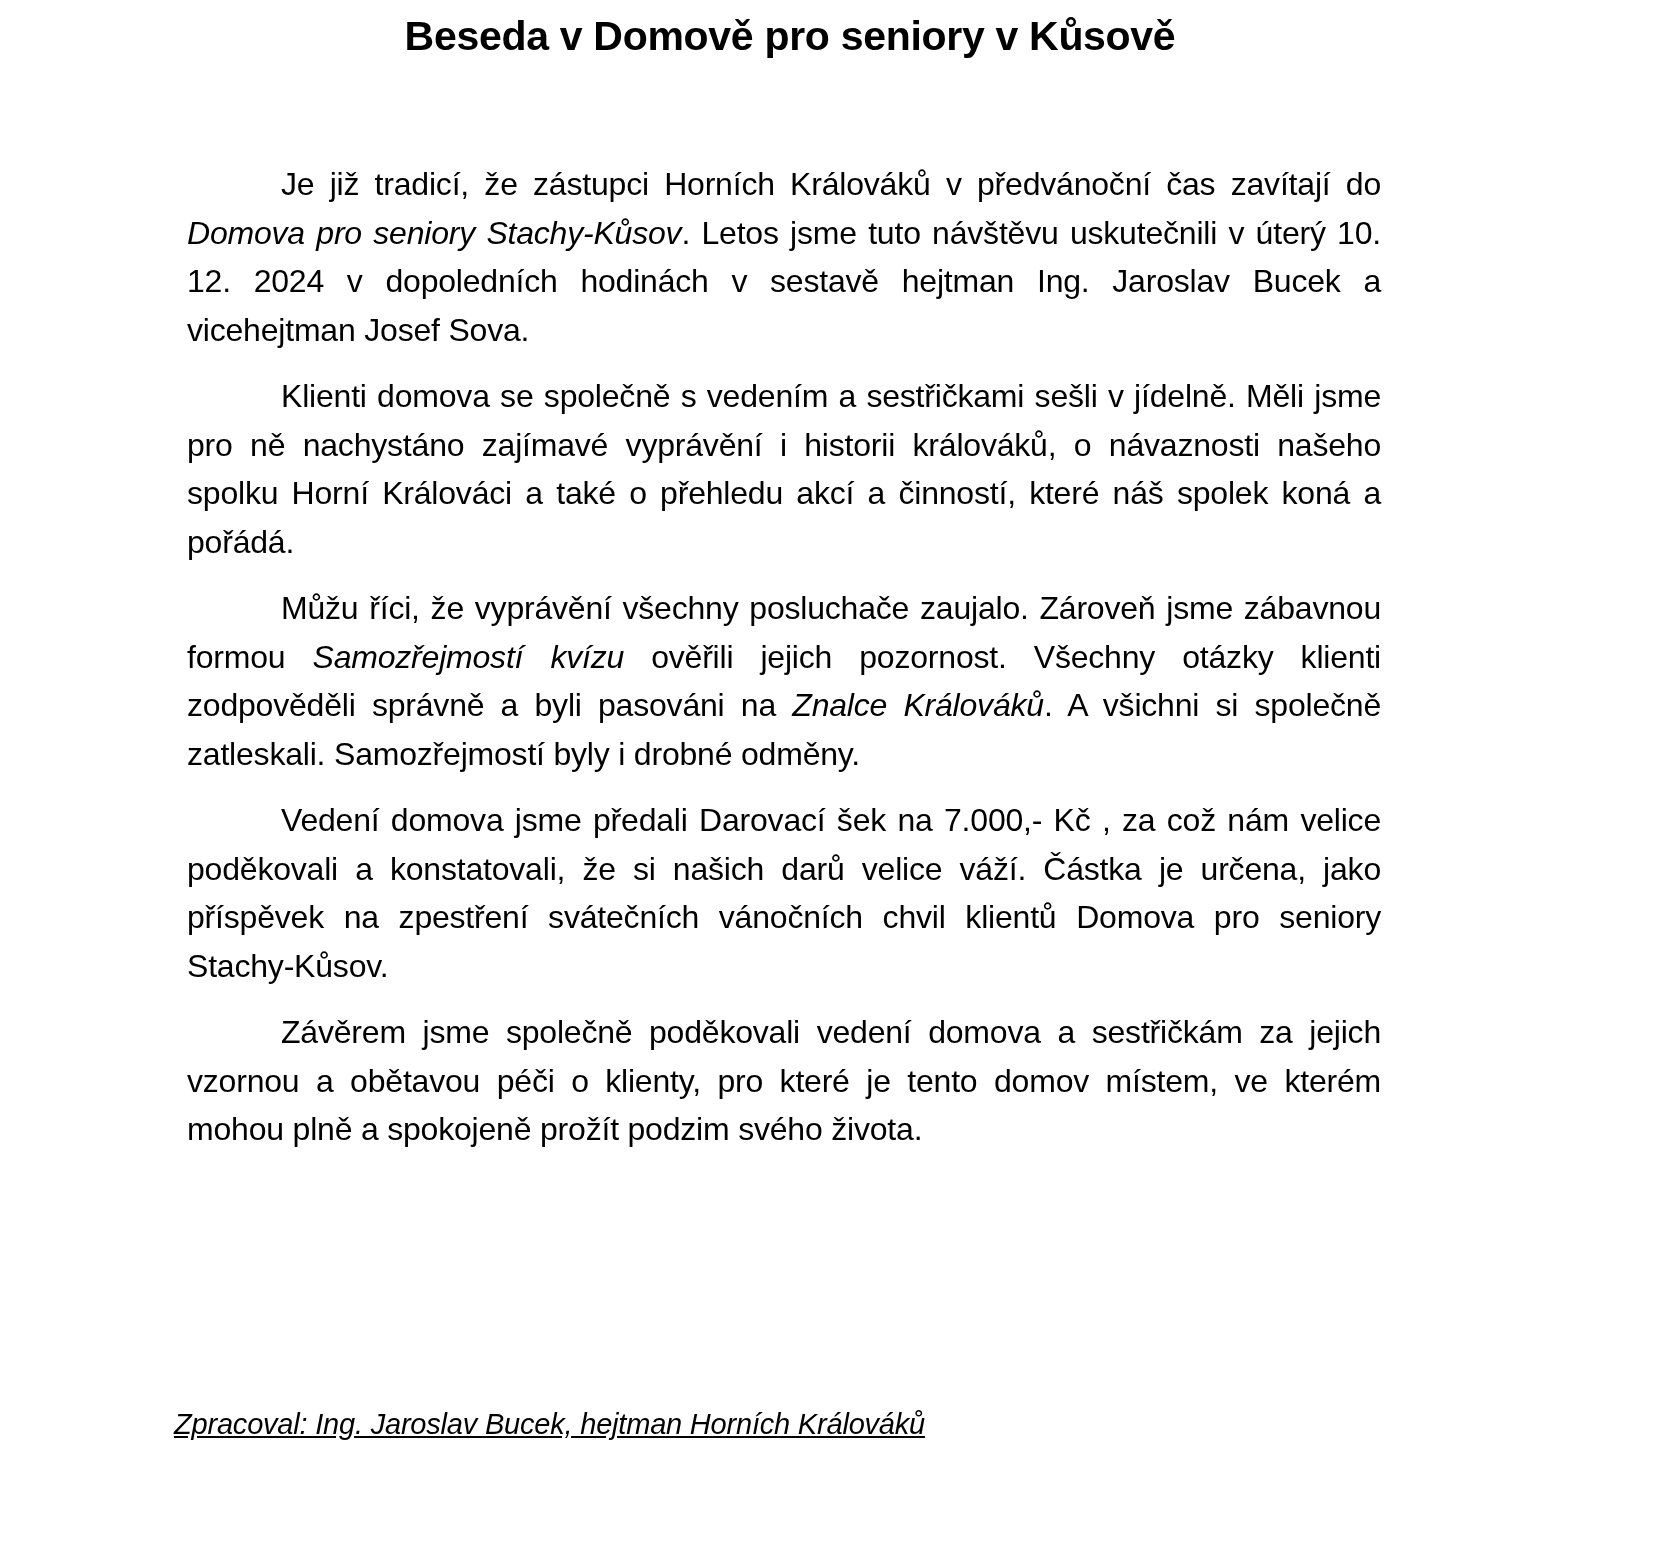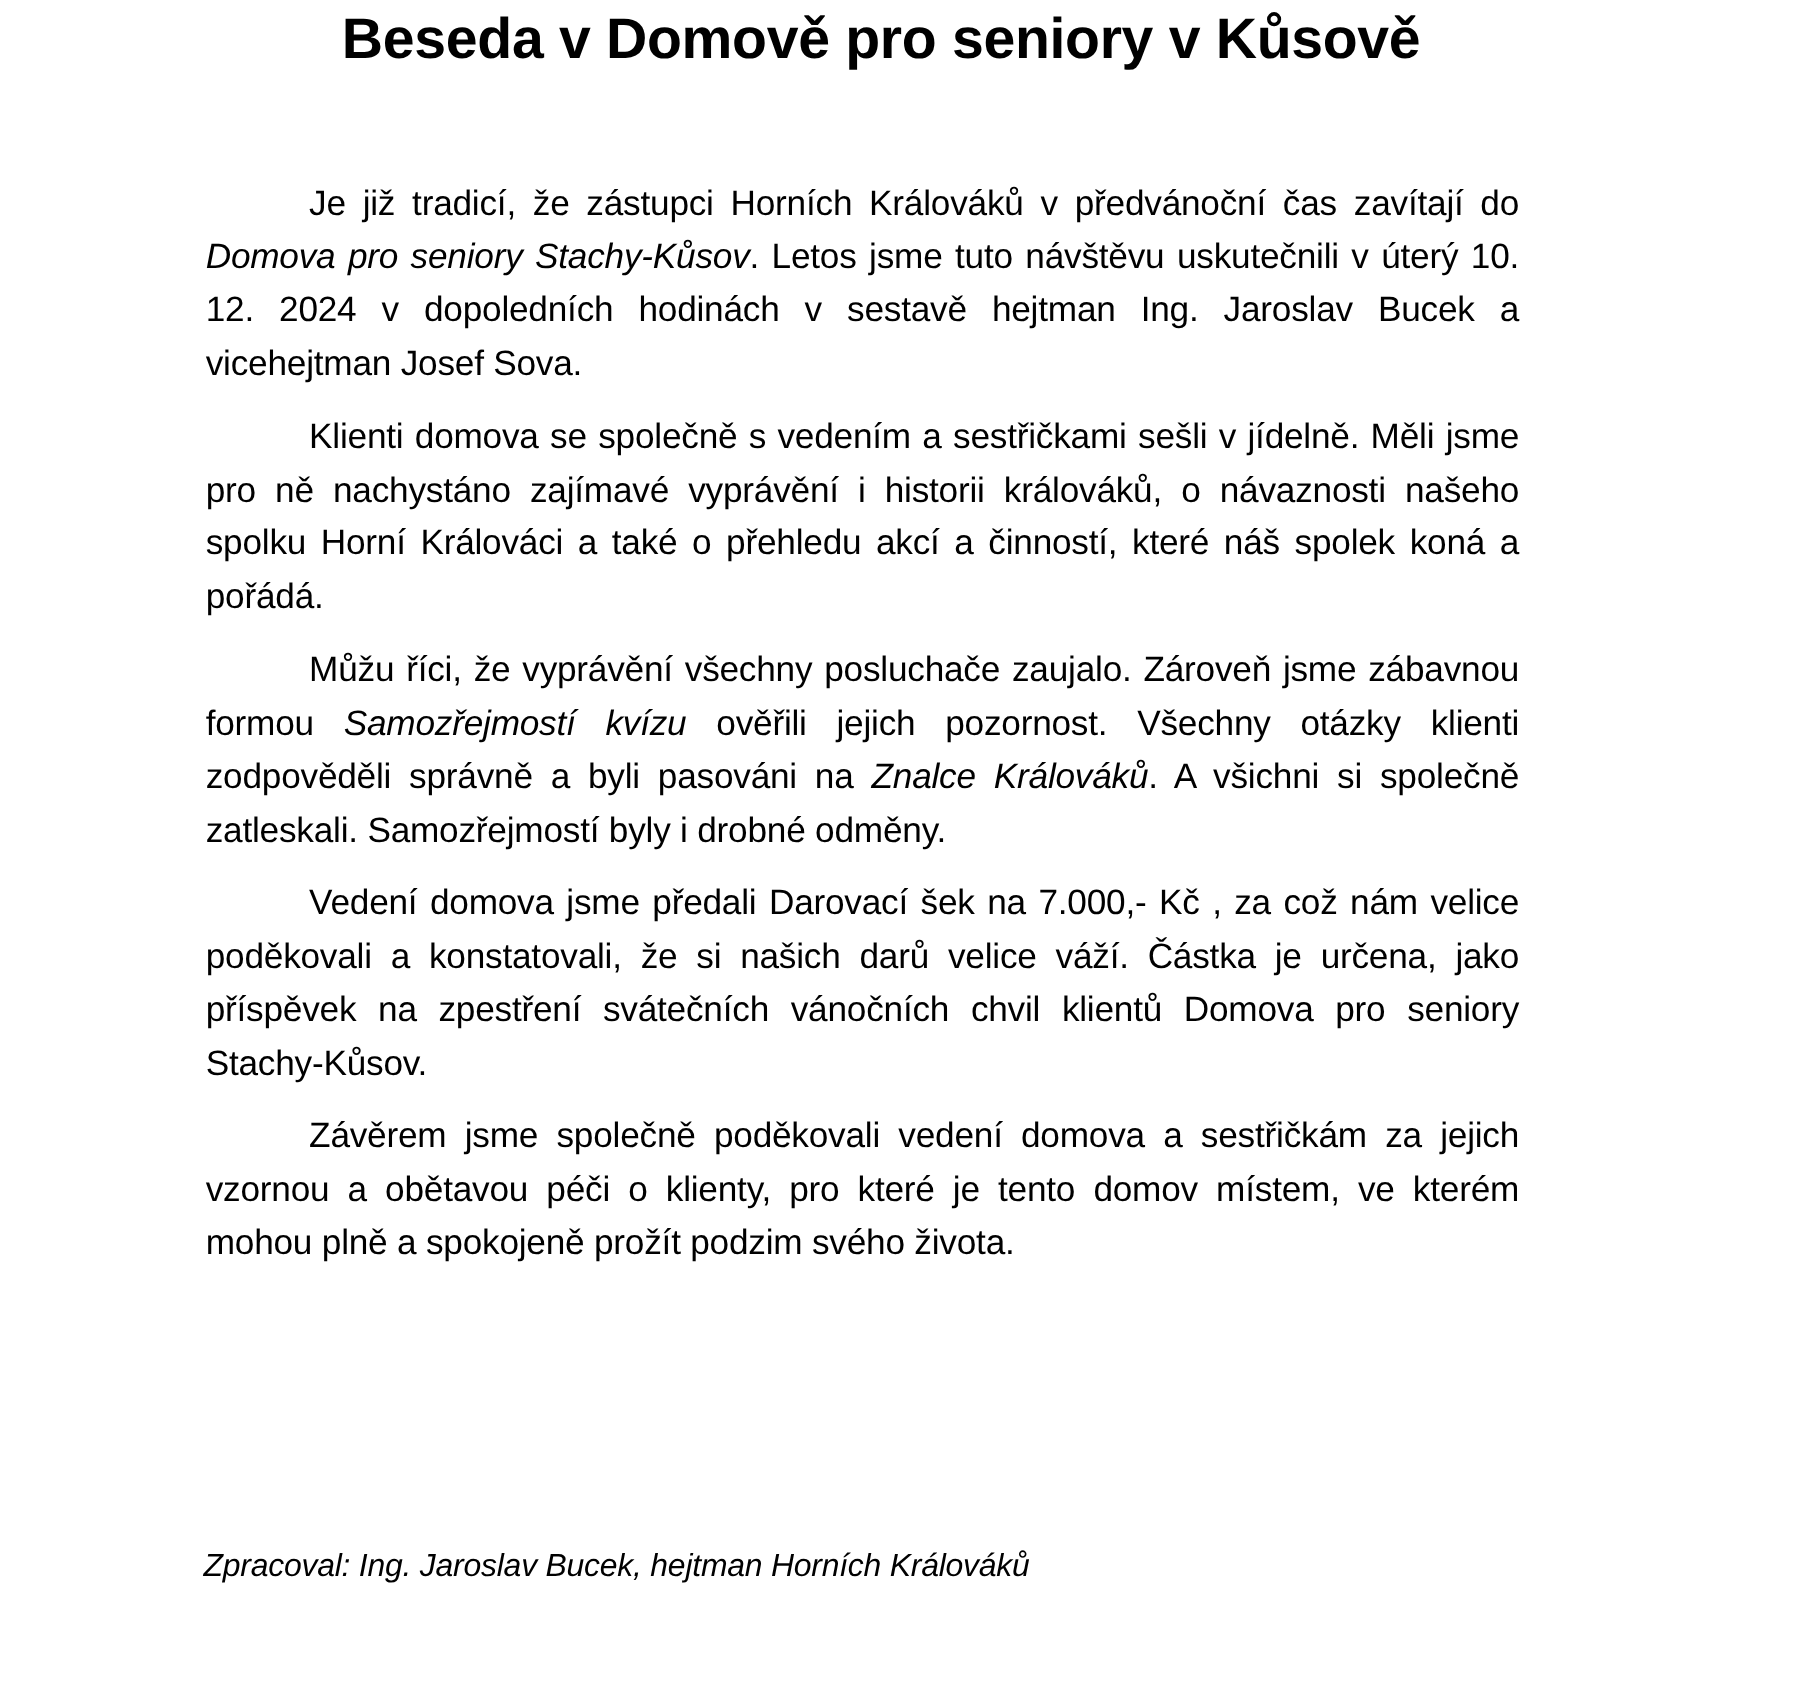--- a/index.html
+++ b/index.html
@@ -17,53 +17,54 @@
     }
     .page {
       position: absolute;
       left: 0;
       top: 0;
       width: 1654px;
       height: 1551px;
     }
     .title {
       position: absolute;
-      left: 16px;
+      left: 5px;
       top: 8px;
       width: 1570px;
       text-align: center;
       font-weight: bold;
-      font-size: 52px;
+      font-size: 41px;
       line-height: 56px;
       margin: 0;
       letter-spacing: -0.3px;
     }
     .body {
       position: absolute;
       left: 187px;
       top: 160px;
       width: 1194px;
       font-size: 32px;
       line-height: 48.5px;
     }
     .para {
       margin: 0 0 18px 0;
       text-indent: 94px;
       text-align: justify;
       letter-spacing: -0.2px;
     }
     .signature {
       position: absolute;
-      left: 185px;
+      left: 174px;
       top: 1400px;
       font-size: 29px;
       line-height: 48px;
       font-style: italic;
       margin: 0;
       letter-spacing: -0.2px;
+      text-decoration: underline;
     }
     em { font-style: italic; }
   </style>
 </head>
 <body>
 
 <div class="page">
   <h1 class="title">Beseda v Domově pro seniory v Kůsově</h1>
 
   <div class="body">

